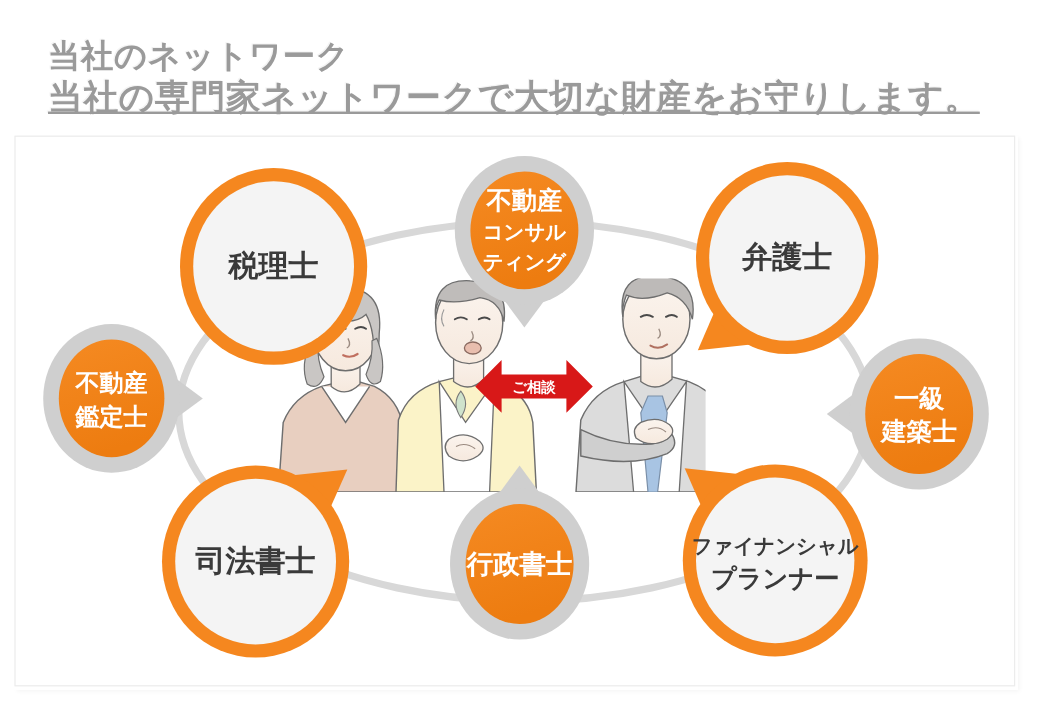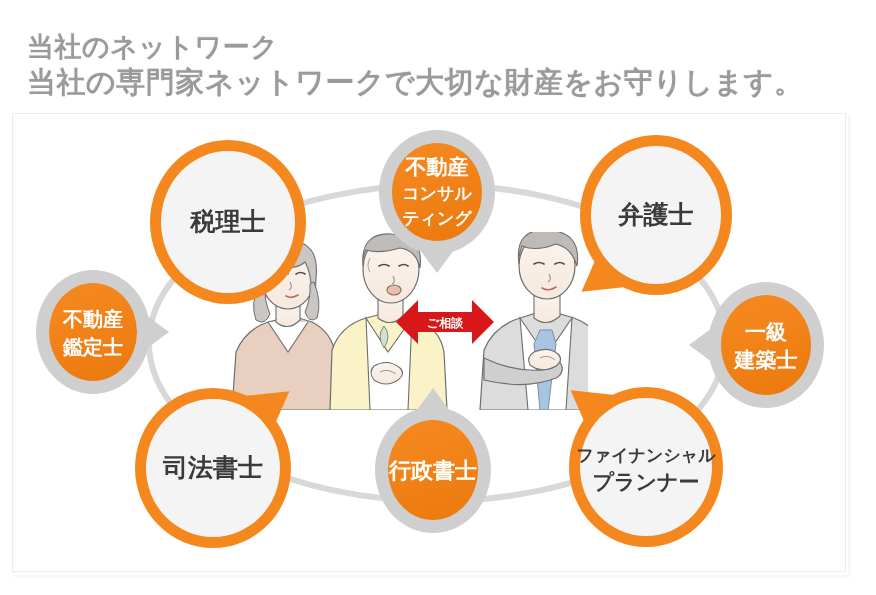--- a/index.html
+++ b/index.html
@@ -13,34 +13,34 @@
   #page {
     position: relative;
     width: 876px;
     height: 595px;
     background: #ffffff;
     overflow: hidden;
   }
   
   .header {
     position: absolute;
-    left: 27px;
+    left: 40px;
     top: 30px;
     width: 830px;
   }
   .header-line {
     color: #9a9a9a;
     font-weight: bold;
     line-height: 1.26;
     letter-spacing: 0.5px;
     text-shadow: 1px 1px 0 #ffffff, -1px -1px 0 #f4f4f4;
     white-space: nowrap;
   }
   .header-line.l1 { font-size: 27px; }
-  .header-line.l2 { font-size: 29px; }
+  .header-line.l2 { font-size: 29px; text-decoration: underline; }
 
   
   .panel {
     position: absolute;
     left: 12px;
     top: 113px;
     width: 834px;
     height: 459px;
     background: #ffffff;
     border: 1px solid #ececec;

